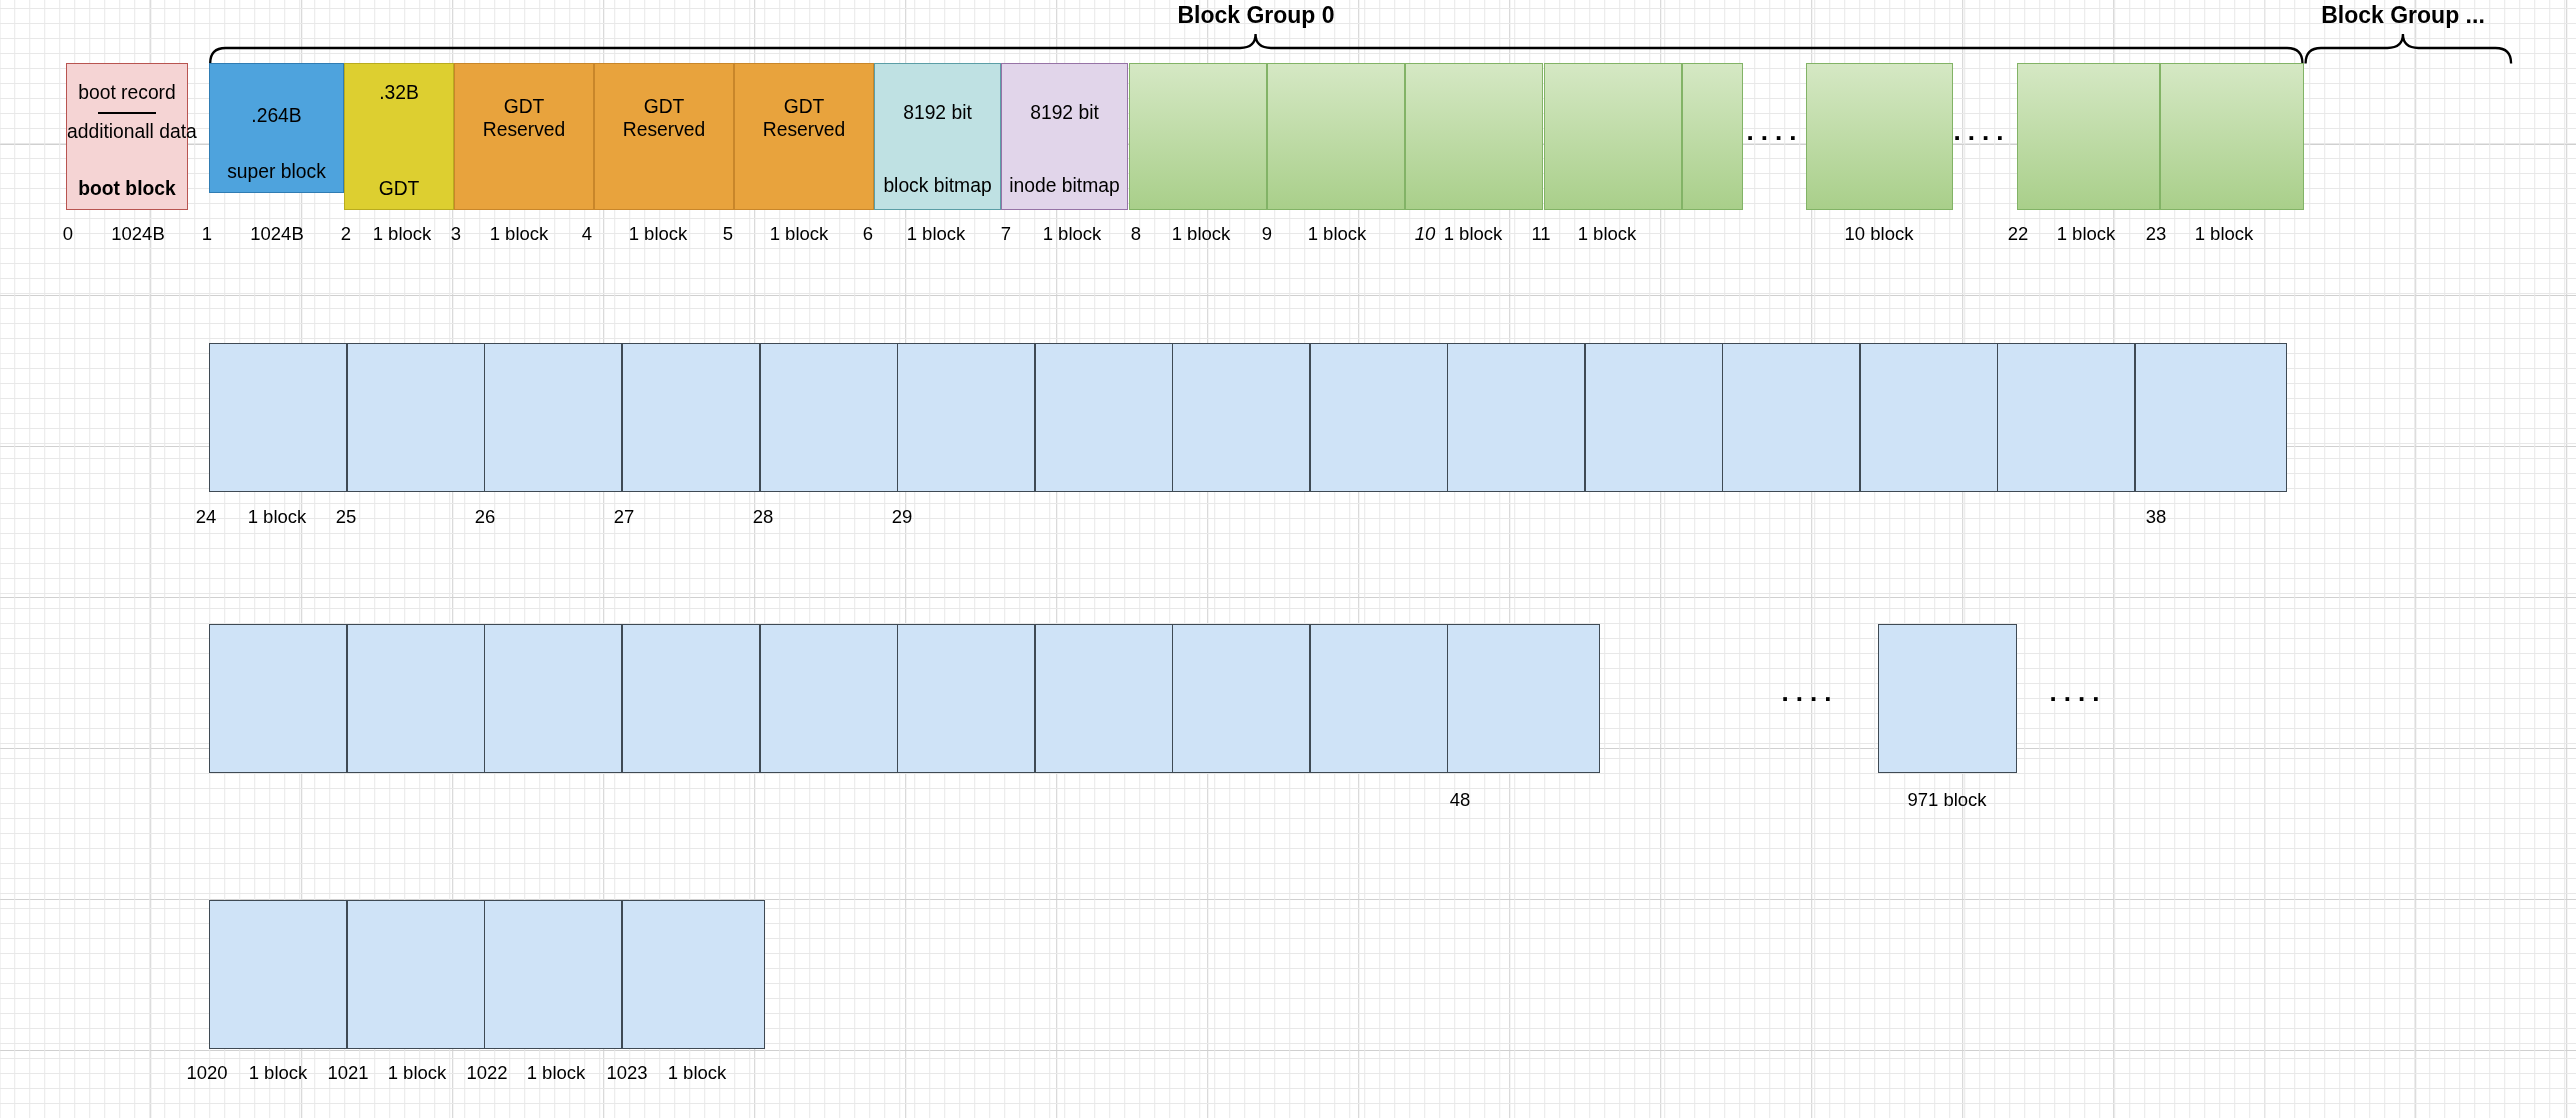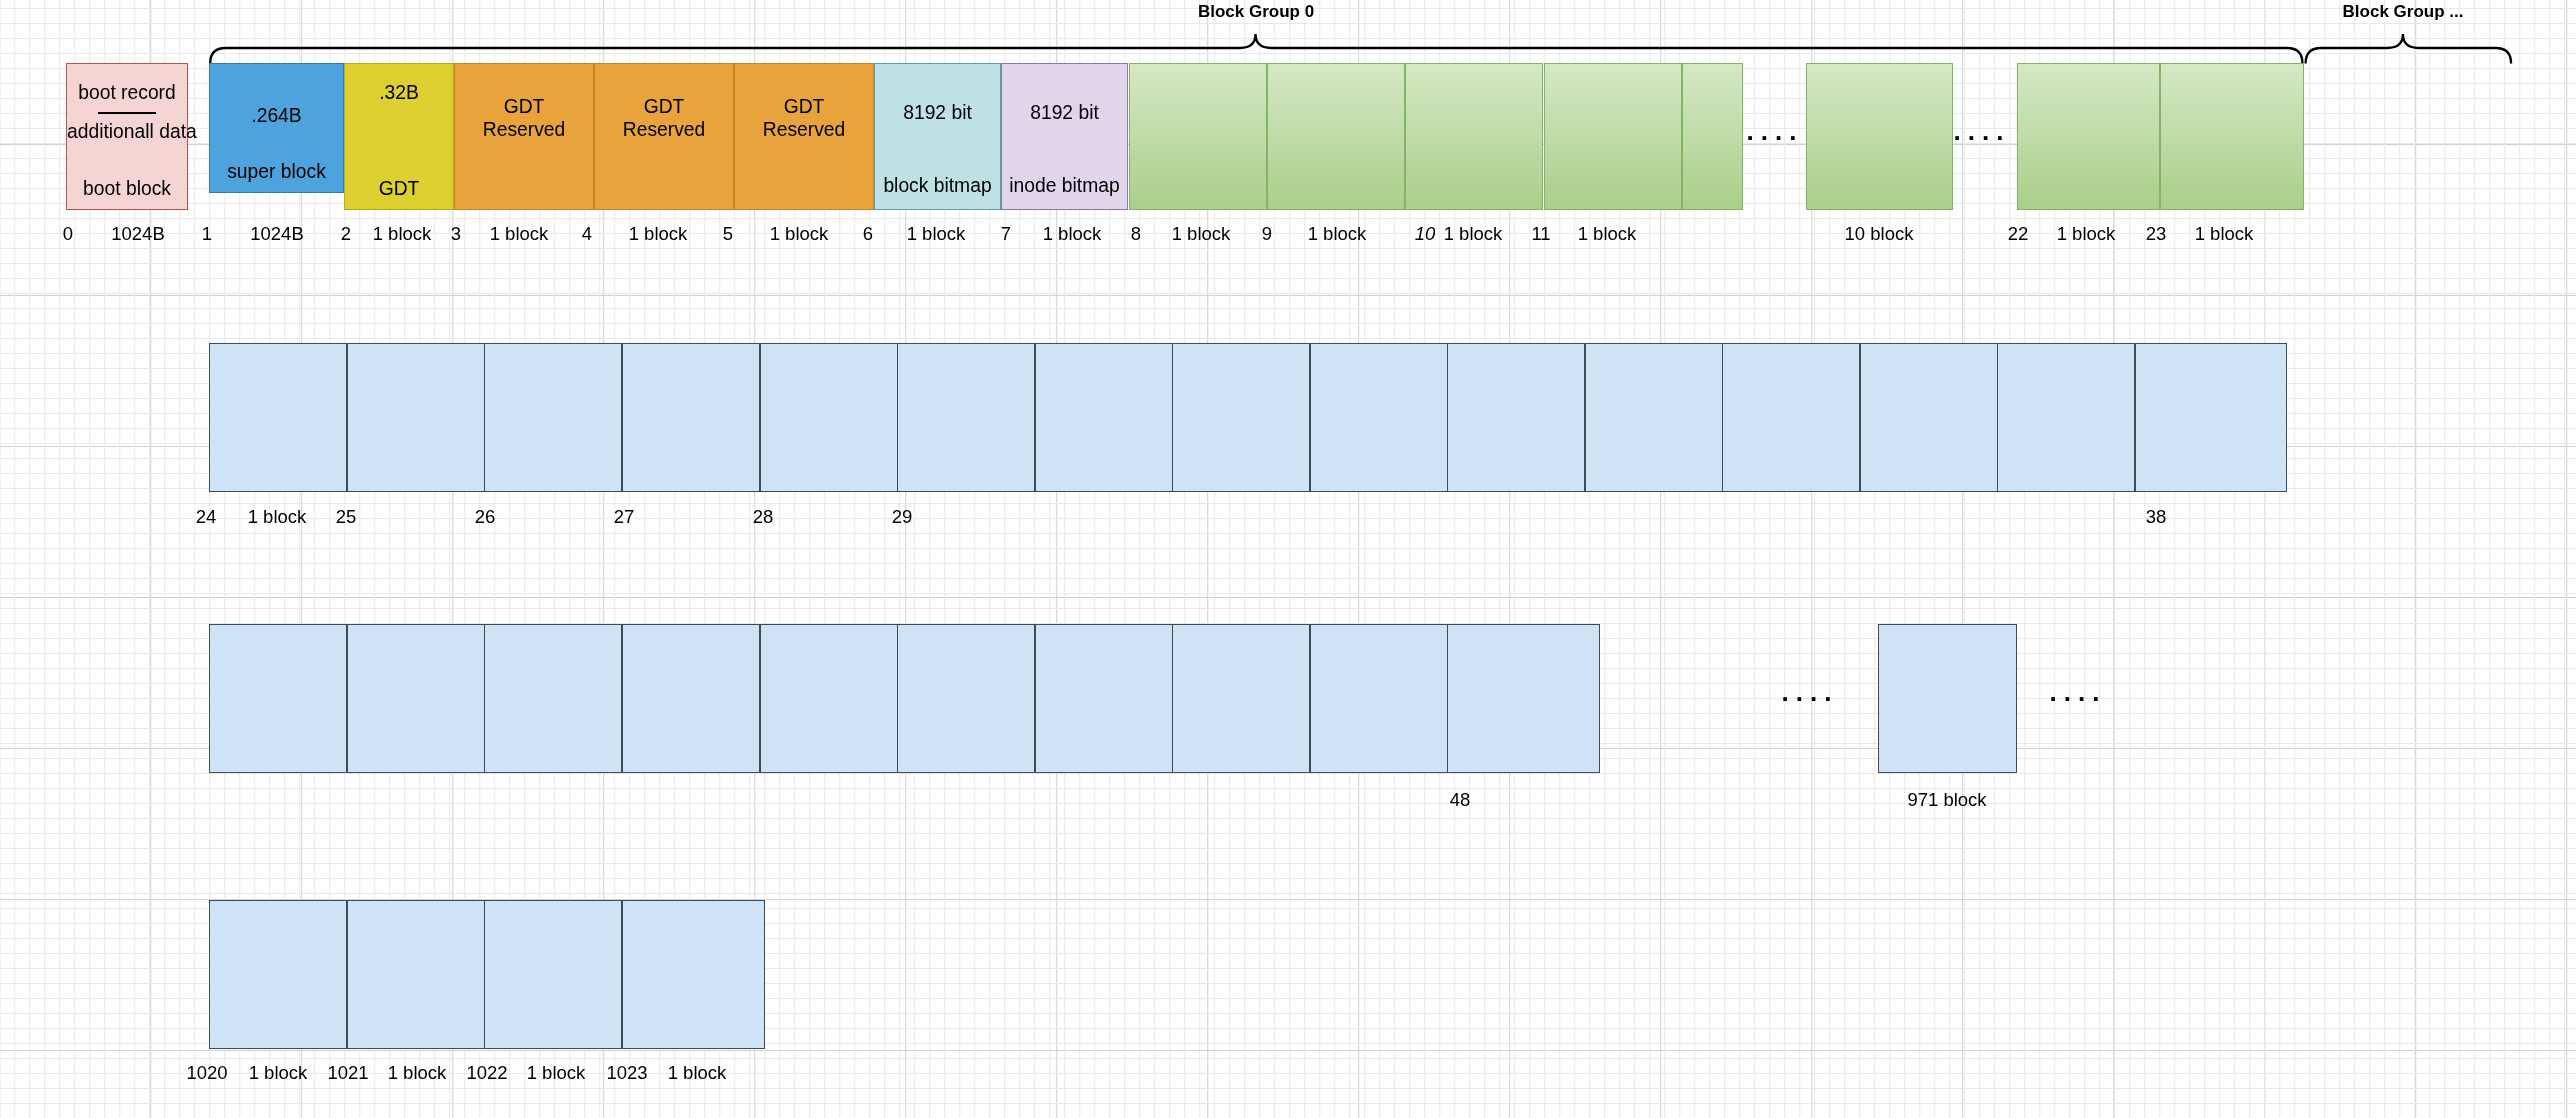--- a/index.html
+++ b/index.html
@@ -40,21 +40,21 @@
     text-align:center;
     white-space:nowrap;
   }
 
   .boot{
     background:#f5d4d4;border:1.5px solid #b85450;
   }
   .boot .l1{position:absolute;top:17px;left:0;right:0;}
   .boot .rule{position:absolute;top:48px;left:26%;right:26%;height:1.5px;background:#000;}
   .boot .l2{position:absolute;top:56px;left:0;right:0;}
-  .boot .l3{position:absolute;bottom:7.7px;left:0;right:0;}
+  .boot .l3{position:absolute;bottom:7.7px;left:0;right:0;font-weight:bold;}
 
   .superb{background:#4ea3dd;border:1.5px solid #2f7cb3;}
   .superb .l1{position:absolute;top:40px;left:0;right:0;}
   .superb .l2{position:absolute;bottom:7.7px;left:0;right:0;}
 
   .gdt{background:#ddcf30;border:1.5px solid #b9ab1f;}
   .gdt .l1{position:absolute;top:17px;left:0;right:0;}
   .gdt .l2{position:absolute;bottom:7.7px;left:0;right:0;}
 
   .gdtres{background:#e8a33d;border:1.5px solid #c8862a;}
@@ -74,21 +74,21 @@
 
   .tick{
     position:absolute;
     font-size:18.5px;
     color:#000;
     white-space:nowrap;
     transform:translateX(-50%);
   }
   .brace-label{
     position:absolute;
-    font-size:17px;
+    font-size:23px;
     font-weight:bold;
     color:#000;
     white-space:nowrap;
     transform:translateX(-50%);
   }
   .dots{
     position:absolute;
     font-size:26px;
     letter-spacing:7px;
     color:#000;

